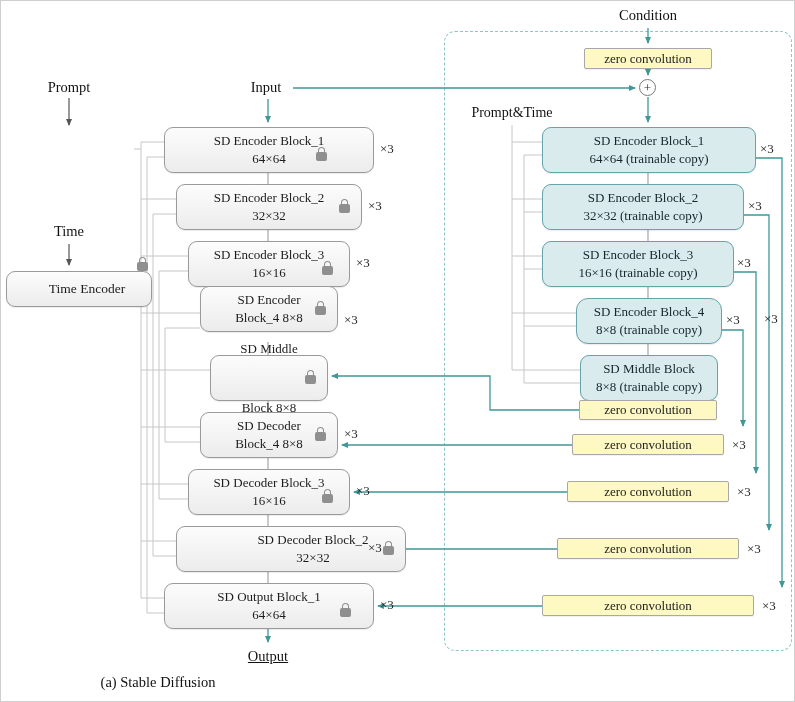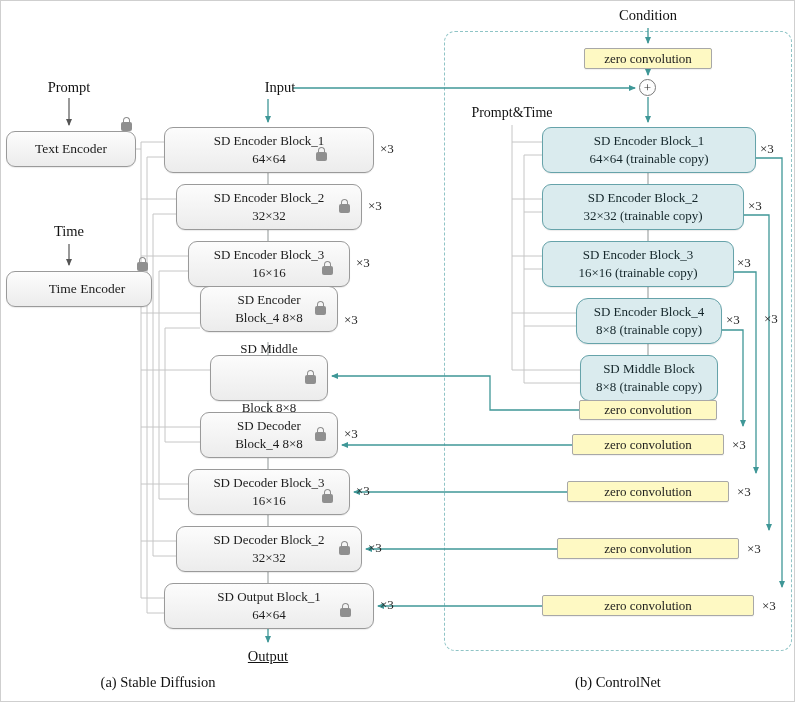--- a/index.html
+++ b/index.html
@@ -82,30 +82,26 @@
     <path class="w-teal" marker-end="url(#ah-teal)" d="M566 491 H353"></path>
     <path class="w-teal" marker-end="url(#ah-teal)" d="M556 548 H365"></path>
     <path class="w-teal" marker-end="url(#ah-teal)" d="M541 605 H377"></path>
     <path class="w-teal" marker-end="url(#ah-teal)" d="M753 157 H781 V586"></path>
     <path class="w-teal" marker-end="url(#ah-teal)" d="M741 214 H768 V529"></path>
     <path class="w-teal" marker-end="url(#ah-teal)" d="M731 271 H755 V472"></path>
     <path class="w-teal" marker-end="url(#ah-teal)" d="M719 329 H742 V425"></path>
   </svg>
 
   <div class="lbl" style="left:28px;top:77px;width:80px;">Prompt</div>
-  <div class="lbl" style="left:239px;top:77px;width:80px;font-family:Liberation Serif, serif;">Input</div>
+  <div class="lbl" style="left:225px;top:77px;width:80px;font-family:Liberation Serif, serif;">Input</div>
   <div class="lbl" style="left:28px;top:221px;width:80px;">Time</div>
   <div class="lbl" style="left:227px;top:646px;width:80px;text-decoration:underline;">Output</div>
   <div class="lbl" style="left:597px;top:5px;width:100px;">Condition</div>
   <div class="lbl" style="left:453px;top:103px;width:116px;font-size:14px;">Prompt&amp;Time</div>
 
-  <div class="enc-box" style="left:5px;top:130px;width:128px;">
-    <span>Text Encoder</span>
-    <span class="lock lock-c"></span>
-  </div>
   <div class="enc-box" style="left:5px;top:270px;width:128px;padding-left:16px;">
     <span>Time Encoder</span>
     <span class="lock lock-c"></span>
   </div>
 
   <div class="sd-block" style="left:163px;top:126px;width:208px;">
     <div class="bt">SD Encoder Block_1</div>
     <div class="bs">64×64</div>
     <span class="lock" style="top:24px;right:46px;"></span>
   </div>
@@ -132,21 +128,21 @@
   <div class="sd-block" style="left:199px;top:411px;width:136px;">
     <div class="bt">SD Decoder</div>
     <div class="bs">Block_4 8×8</div>
     <span class="lock"></span>
   </div>
   <div class="sd-block" style="left:187px;top:468px;width:160px;">
     <div class="bt">SD Decoder Block_3</div>
     <div class="bs">16×16</div>
     <span class="lock" style="top:24px;right:16px;"></span>
   </div>
-  <div class="sd-block" style="left:175px;top:525px;width:184px;">
+  <div class="sd-block" style="left:175px;top:525px;width:184px;padding-left:44px;">
     <div class="bt">SD Decoder Block_2</div>
     <div class="bs">32×32</div>
     <span class="lock"></span>
   </div>
   <div class="sd-block" style="left:163px;top:582px;width:208px;">
     <div class="bt">SD Output Block_1</div>
     <div class="bs">64×64</div>
     <span class="lock" style="top:24px;right:22px;"></span>
   </div>
 
@@ -208,15 +204,14 @@
   <div class="pill" style="left:541px;top:594px;width:212px;">
     <span>zero convolution</span>
   </div>
 
   <div class="mult" style="left:731px;top:436px;">×3</div>
   <div class="mult" style="left:736px;top:483px;">×3</div>
   <div class="mult" style="left:746px;top:540px;">×3</div>
   <div class="mult" style="left:761px;top:597px;">×3</div>
 
   <div class="cap" style="left:37px;top:673px;width:240px;">(a) Stable Diffusion</div>
-  <div class="cap" style="left:517px;top:673px;width:200px;">(b) ControlNet</div>
 
 </div>
 
 </body></html>

